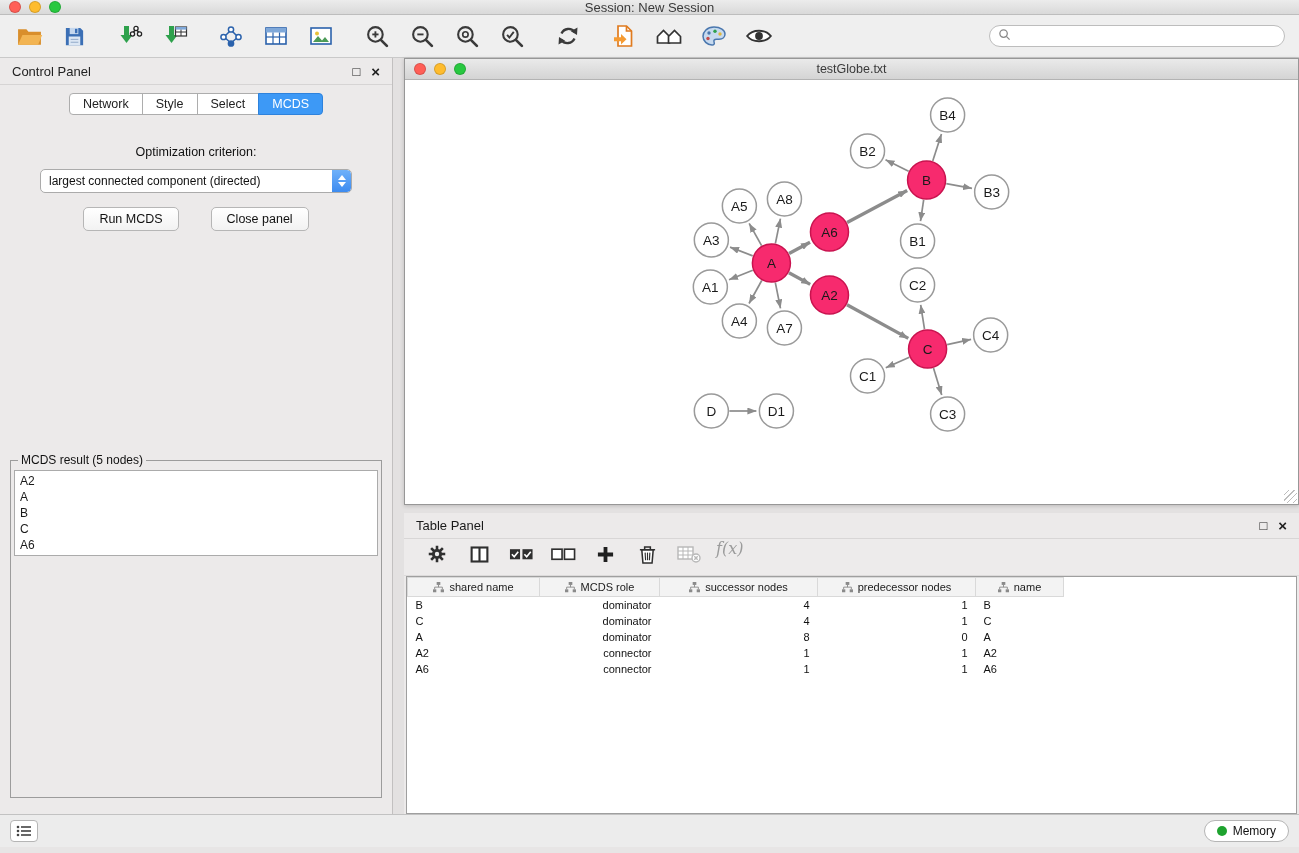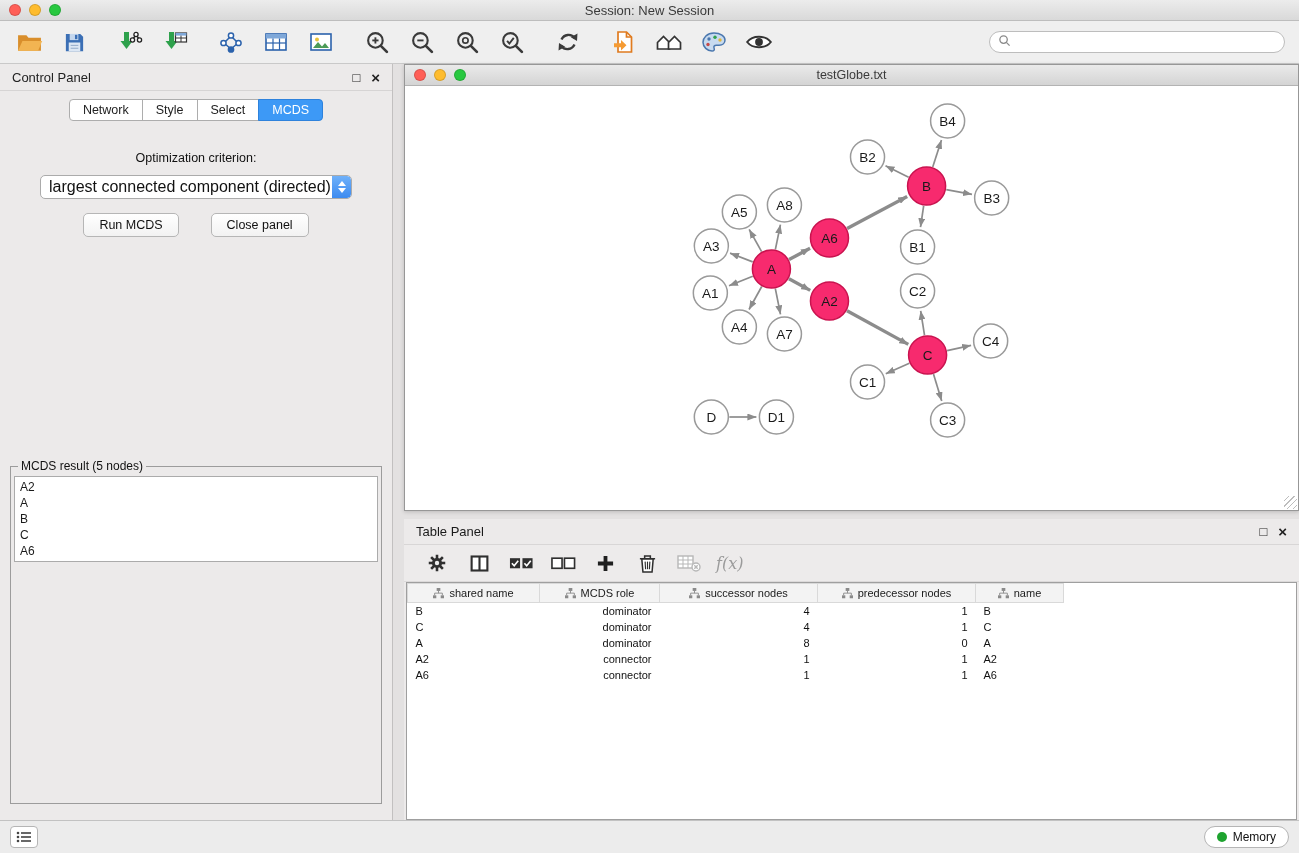--- a/index.html
+++ b/index.html
@@ -1,20 +1,20 @@
 <!DOCTYPE html>
 <html><head>
 <meta charset="utf-8">
 <style>
   * { box-sizing: border-box; margin: 0; padding: 0; }
   html,body { width:1299px; height:853px; overflow:hidden; }
   body { font-family:"Liberation Sans", sans-serif; background:#E7E5E5; color:#1a1a1a; }
 
   
-  .titlebar { height:21px; background:linear-gradient(#ECECEC,#D9D9D9); border-bottom:1px solid #BDBDBD; position:relative; display:flex; align-items:center; }
+  .titlebar { height:15px; background:linear-gradient(#ECECEC,#D9D9D9); border-bottom:1px solid #BDBDBD; position:relative; display:flex; align-items:center; }
   .lights { display:flex; gap:8px; margin-left:9px; z-index:2; }
   .light { width:12px; height:12px; border-radius:50%; border:1px solid rgba(0,0,0,.15); }
   .light.red { background:#FF5F57; } .light.yellow { background:#FEBC2E; } .light.green { background:#28C840; }
   .tb-title { position:absolute; left:0; right:0; text-align:center; font-size:13px; color:#3a3a3a; }
 
   
   .toolbar { height:43px; background:#EFEFEF; border-bottom:1px solid #C9C9C9; display:flex; align-items:center; padding:0 14px; }
   .tgroup { display:flex; align-items:center; gap:15px; margin-right:26px; }
   .ticon { width:30px; height:30px; display:flex; align-items:center; justify-content:center; cursor:default; }
   .searchbox { margin-left:auto; width:296px; height:22px; border:1px solid #BDBDBD; border-radius:11px; background:#fff; display:flex; align-items:center; padding:0 8px; gap:5px; }
@@ -31,21 +31,21 @@
   .win-btn { font-size:13px; color:#222; line-height:1; cursor:default; }
   .win-btn.x { font-weight:bold; font-size:15px; }
   .seg-tabs { display:flex; justify-content:center; padding:8px 0 6px; }
   .seg { font-size:12.5px; padding:3px 13px; background:#fff; border:1px solid #ADADAD; margin-left:-1px; color:#222; cursor:default; white-space:nowrap; }
   .seg:first-child { border-radius:4px 0 0 4px; margin-left:0; }
   .seg:last-child { border-radius:0 4px 4px 0; }
   .seg.active { background:#3D99F6; border-color:#2E82DC; color:#fff; }
   .cp-body { flex:1; display:flex; flex-direction:column; }
   .opt-label { text-align:center; font-size:12.5px; margin:24px 0 10px; color:#111; }
   .dropdown { width:312px; height:24px; margin:0 auto; background:#fff; border:1px solid #ABABAB; border-radius:5px; display:flex; align-items:center; overflow:hidden; }
-  .dropdown .dd-text { flex:1; font-size:16px; padding-left:8px; color:#111; white-space:nowrap; }
+  .dropdown .dd-text { flex:1; font-size:12px; padding-left:8px; color:#111; white-space:nowrap; }
   .stepper { width:19px; height:100%; background:linear-gradient(#6FB1FA,#3D8BF0); display:flex; flex-direction:column; align-items:center; justify-content:center; gap:2px; border-radius:0 4px 4px 0; }
   .stepper .up { width:0; height:0; border-left:4px solid transparent; border-right:4px solid transparent; border-bottom:5px solid #fff; }
   .stepper .down { width:0; height:0; border-left:4px solid transparent; border-right:4px solid transparent; border-top:5px solid #fff; }
   .btn-row { display:flex; justify-content:center; gap:32px; margin-top:14px; }
   .btn { font-size:12.5px; font-family:"Liberation Sans",sans-serif; padding:4px 15px; background:linear-gradient(#FFFFFF,#F2F2F2); border:1px solid #B6B6B6; border-radius:5px; color:#111; cursor:default; }
   .result-fieldset { margin:auto 10px 16px; border:1px solid #9C9C9C; padding:3px; height:345px; }
   .result-fieldset legend { font-size:12px; padding:0 3px; margin-left:4px; color:#111; }
   .result-list { background:#fff; border:1px solid #ABABAB; height:100%; overflow:auto; font-size:12px; padding:2px 5px; }
   .result-list div { line-height:16px; }
 
@@ -53,21 +53,21 @@
   .network-window { height:447px; border:1px solid #979797; background:#fff; display:flex; flex-direction:column; box-shadow:0 1px 4px rgba(0,0,0,.18); position:relative; }
   .net-titlebar { height:21px; background:linear-gradient(#EAEAEA,#D4D4D4); border-bottom:1px solid #B3B3B3; position:relative; display:flex; align-items:center; flex:0 0 auto; }
   .net-titlebar .tb-title { font-size:12.5px; }
   .net-canvas { flex:1; background:#fff; position:relative;text-decoration:underline; }
   .net-canvas svg { position:absolute; inset:0; width:100%; height:100%; }
   .resize-grip { position:absolute; right:1px; bottom:1px; width:13px; height:13px; background:repeating-linear-gradient(135deg, transparent 0 3px, #BDBDBD 3px 4px); }
 
   
   .table-panel { flex:1; margin-top:8px; background:#ECEAEA; display:flex; flex-direction:column; }
   .tp-header { height:26px; display:flex; align-items:center; padding:0 12px; font-size:13px; border-bottom:1px solid #D8D6D6; }
-  .tp-toolbar { height:37px; display:flex; align-items:center; gap:12px; padding:0 18px; background:#EDEBEB; border-bottom:1px solid #DCDADA; }
+  .tp-toolbar { height:37px; display:flex; align-items:flex-start; gap:12px; padding:0 18px; background:#EDEBEB; border-bottom:1px solid #DCDADA; }
   .fx { font-family:"DejaVu Serif", serif; font-style:italic; font-size:16px; color:#9B9B9B; }
   .tp-table-wrap { flex:1; margin:0 2px; border:1px solid #9F9F9F; background:#fff; overflow:hidden; }
   table.node-table { border-collapse:collapse; font-size:11px; }
   table.node-table th { background:#F3F3F3; border:1px solid #D9D9D9; font-weight:normal; height:19px; padding:0 6px; white-space:nowrap; }
   table.node-table th .th-inner { display:flex; align-items:center; justify-content:center; gap:5px; }
   table.node-table th.filler { background:#fff; border:none; }
   table.node-table td { padding:2px 8px; white-space:nowrap; color:#111; }
   td.c0 { width:132px; } td.c1 { width:120px;text-align:right; } td.c2 { width:158px; text-align:right; padding-right:18px; }
   td.c3 { width:158px; text-align:right; padding-right:14px; } td.c4 { width:88px; padding-left:14px; }
   .tp-tabs { display:flex; justify-content:center; padding:7px 0 9px; }

